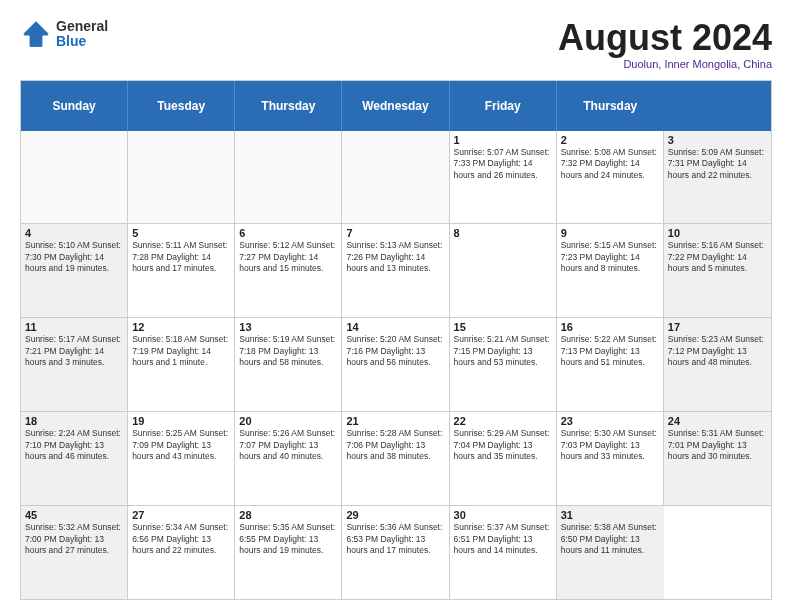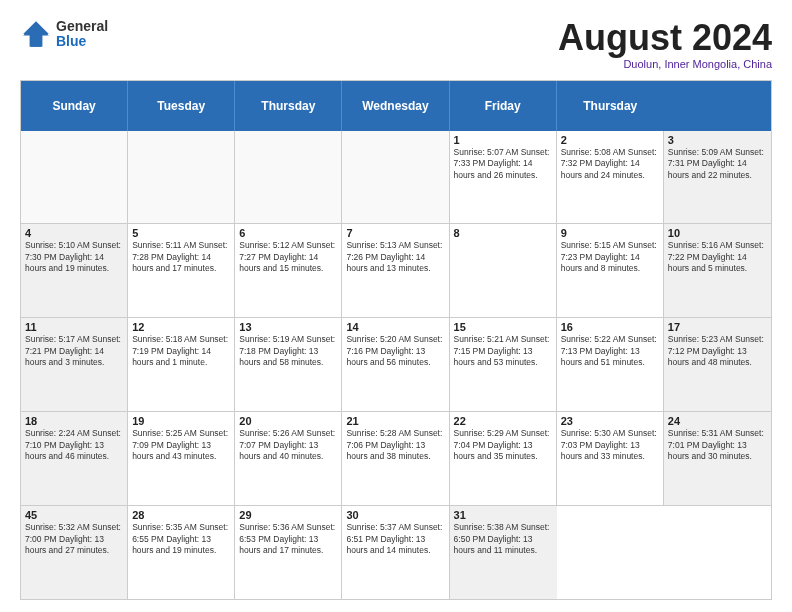--- a/index.html
+++ b/index.html
@@ -326,20 +326,27 @@
         </div>
         <div class="cal-row">
           <div class="cal-cell shaded">
             <span class="day-number">45</span>
             <div class="cell-text">Sunrise: 5:32 AM
 Sunset: 7:00 PM
 Daylight: 13 hours
 and 27 minutes.</div>
           </div>
           <div class="cal-cell">
+            <span class="day-number">27</span>
+            <div class="cell-text">Sunrise: 5:34 AM
+Sunset: 6:56 PM
+Daylight: 13 hours
+and 22 minutes.</div>
+          </div>
+          <div class="cal-cell">
             <span class="day-number">28</span>
             <div class="cell-text">Sunrise: 5:35 AM
 Sunset: 6:55 PM
 Daylight: 13 hours
 and 19 minutes.</div>
           </div>
           <div class="cal-cell">
             <span class="day-number">29</span>
             <div class="cell-text">Sunrise: 5:36 AM
 Sunset: 6:53 PM

